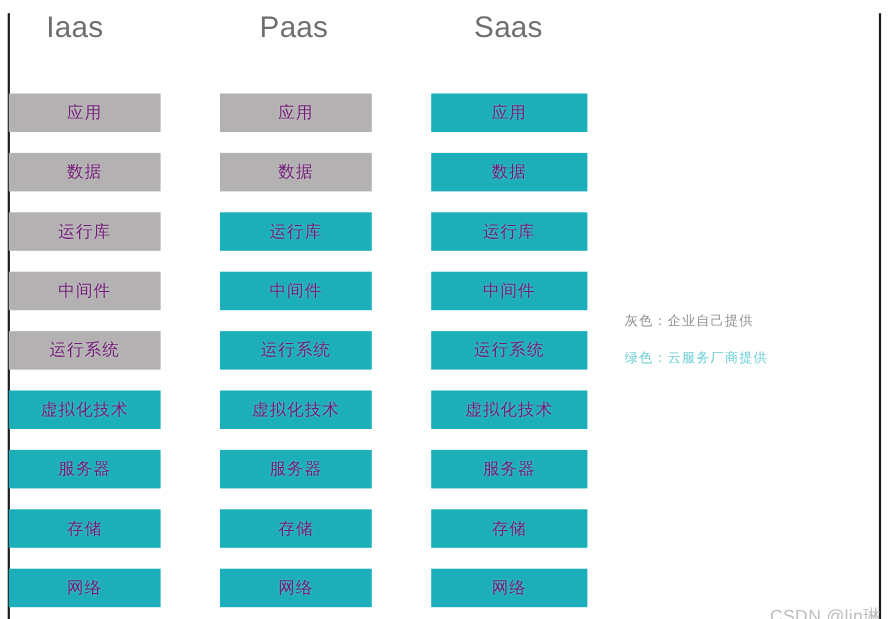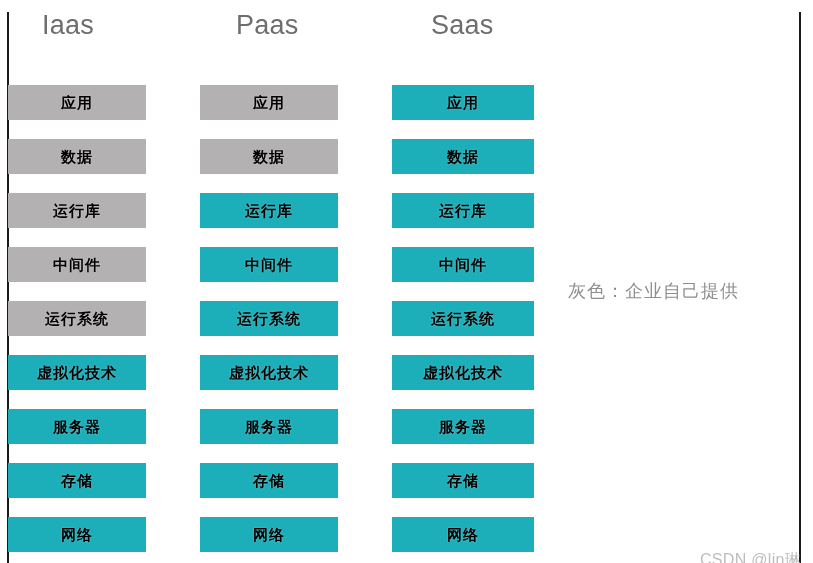--- a/index.html
+++ b/index.html
@@ -81,37 +81,37 @@
     justify-content: center;
     box-sizing: border-box;
   }
   .cell:last-child { margin-bottom: 0; }
 
   .cell.gray  { background: #b4b1b3; }
   .cell.teal  { background: #1cafba; }
 
   .cell-label {
     font-size: 15px;
-    font-weight: bold;
-    color: #000000;
+    font-weight: normal;
+    color: #701a75;
     letter-spacing: 1px;
     line-height: 1;
     text-shadow: 0 0 2px rgba(255,255,255,0.35);
     white-space: nowrap;
   }
 
   
   .legend {
     position: absolute;
     left: 568px;
     top: 262px;
     width: 225px;
   }
   .legend-line {
-    font-size: 18px;
+    font-size: 12px;
     line-height: 34px;
     white-space: nowrap;
     letter-spacing: 1px;
   }
   .legend-line.gray-line  { color: #8f8f8f; }
   .legend-line.teal-line  { color: #6acfd6; }
 
   
   .watermark {
     position: absolute;
@@ -219,17 +219,18 @@
       <div class="cell teal">
         <span class="cell-label">存储</span>
       </div>
       <div class="cell teal">
         <span class="cell-label">网络</span>
       </div>
     </div>
 
   <div class="legend">
     <div class="legend-line gray-line">灰色：企业自己提供</div>
+    <div class="legend-line teal-line">绿色：云服务厂商提供</div>
   </div>
 
   <div class="watermark">CSDN @lin琳.</div>
 
 </div>
 
 </body></html>

